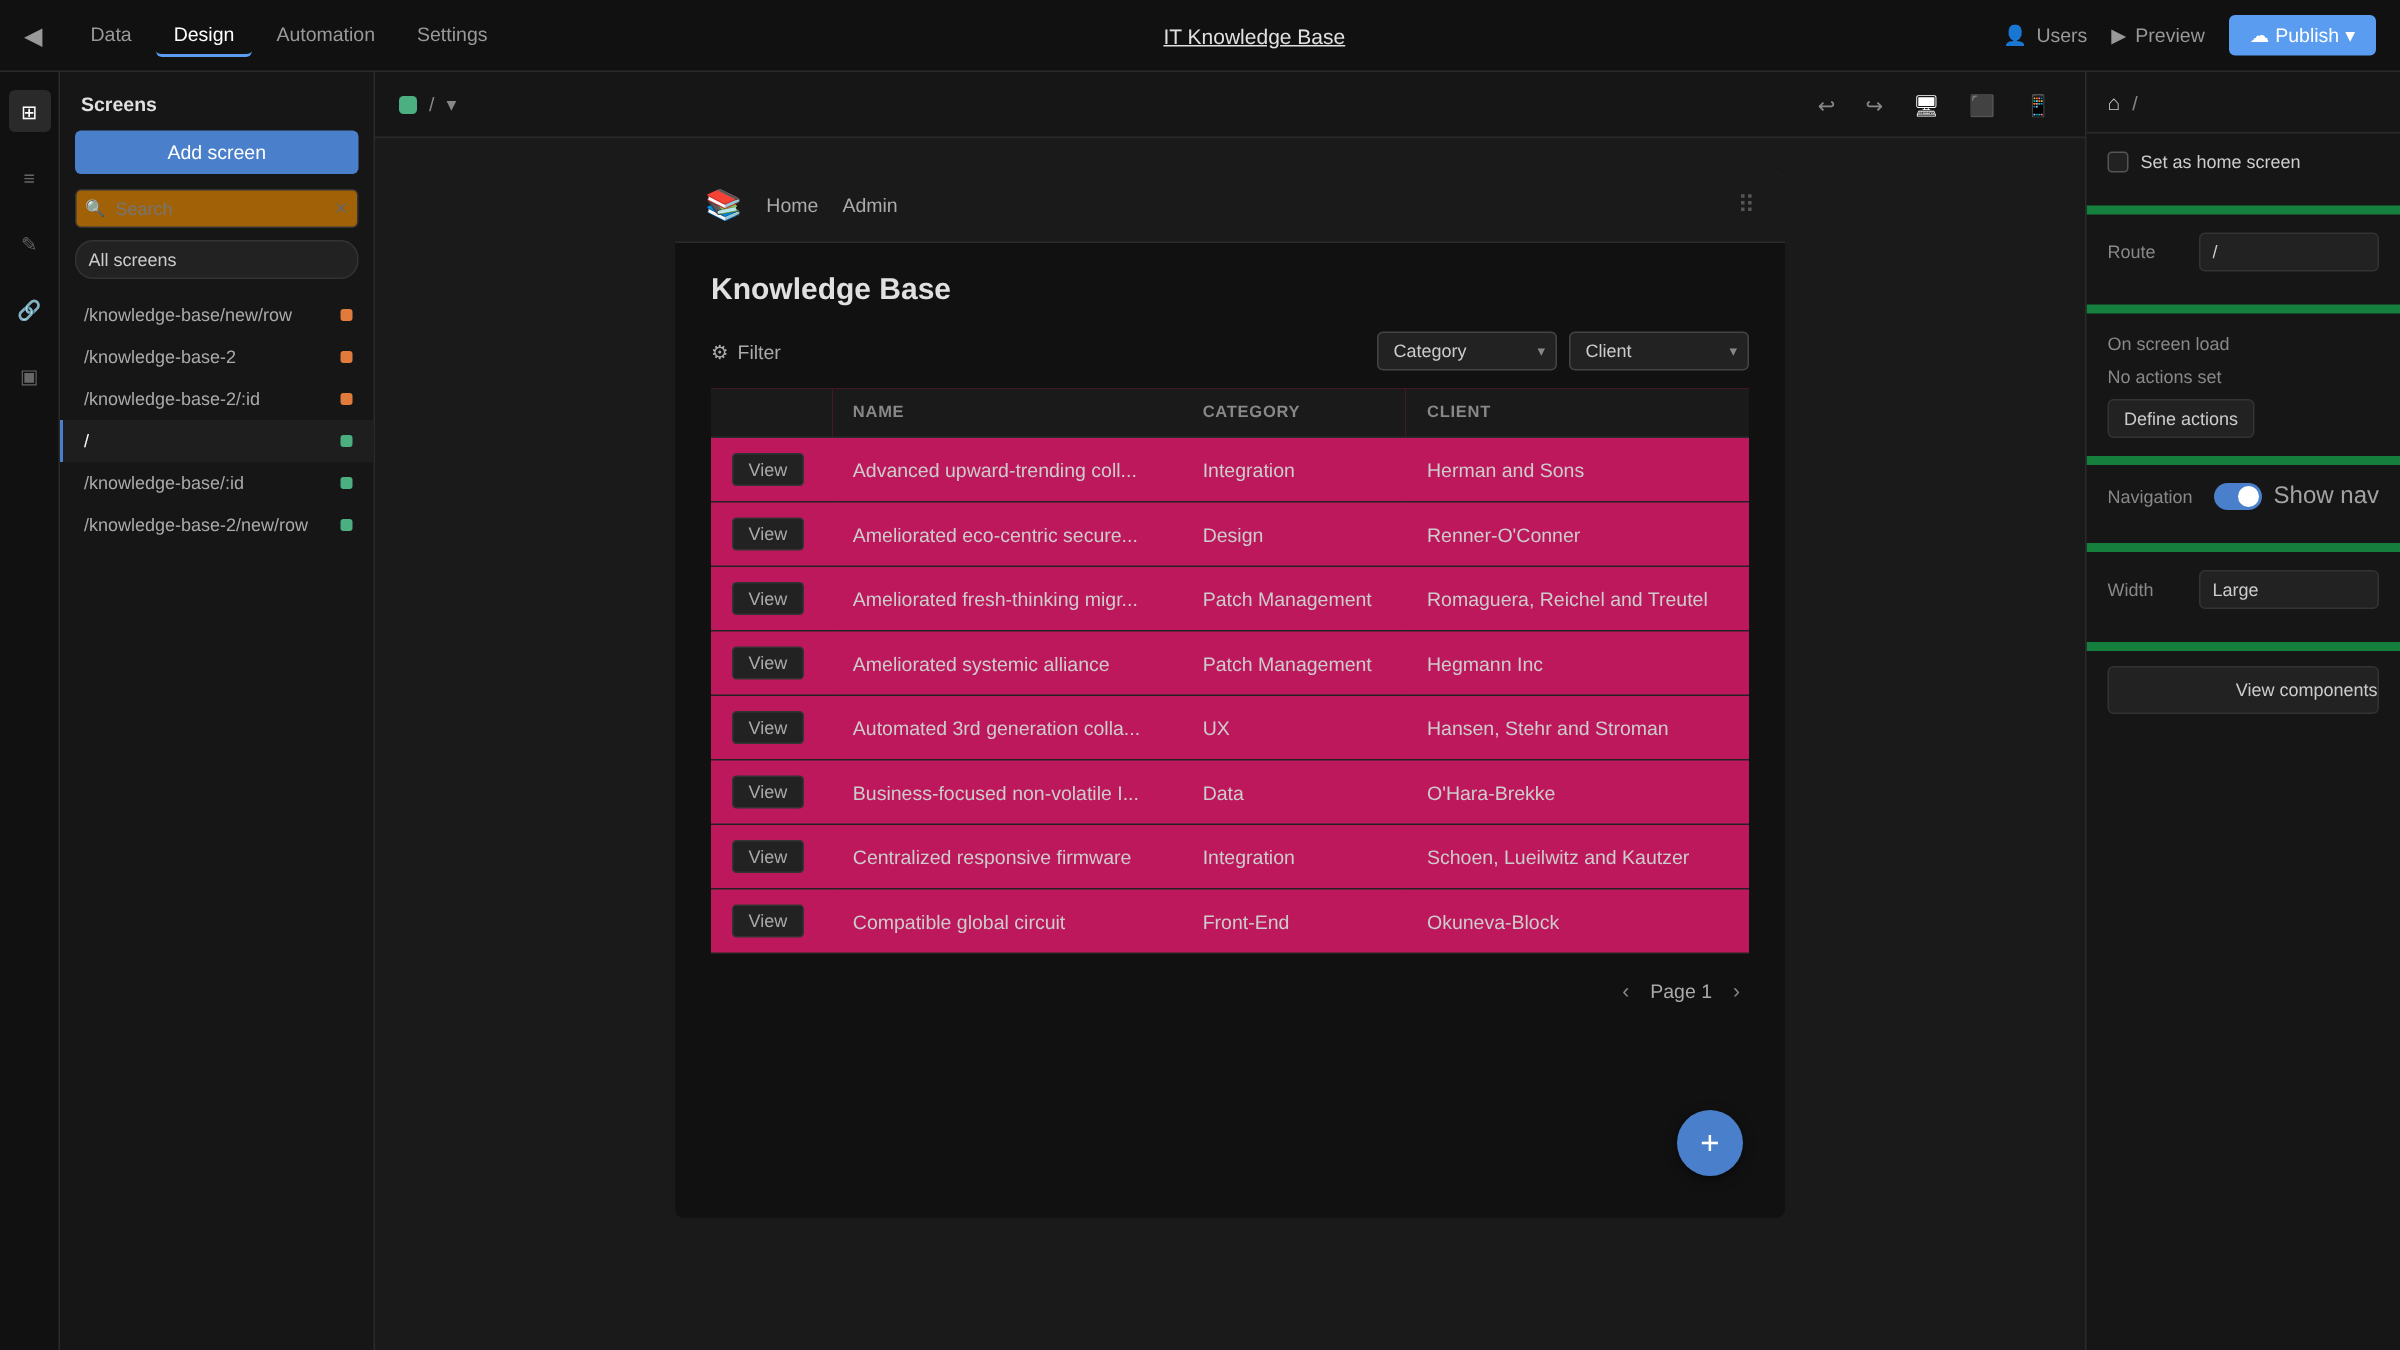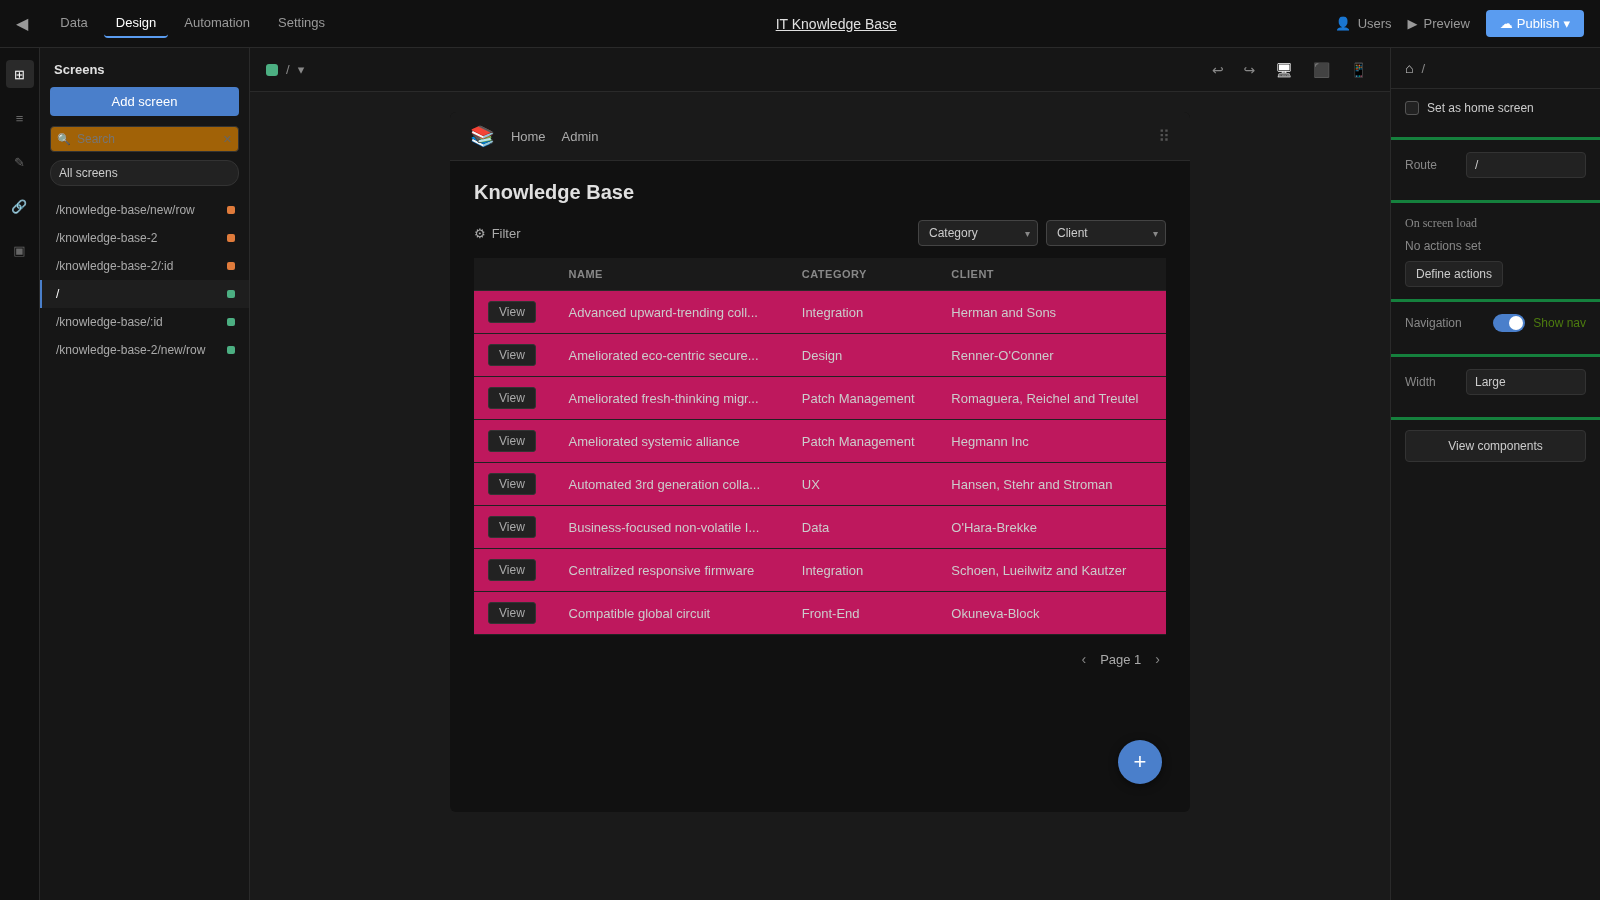--- a/index.html
+++ b/index.html
@@ -77,32 +77,32 @@
     .page-arrow { background: none; border: none; color: #888; cursor: pointer; font-size: 14px; padding: 2px 6px; }
 
     
     .fab { position: absolute; bottom: 28px; right: 28px; width: 44px; height: 44px; background: #4a7fcb; border-radius: 50%; display: flex; align-items: center; justify-content: center; color: #fff; font-size: 22px; cursor: pointer; box-shadow: 0 2px 8px rgba(0,0,0,0.5); }
 
     
     .right-panel { width: 210px; background: #161616; border-left: 1px solid #2a2a2a; display: flex; flex-direction: column; flex-shrink: 0; overflow-y: auto; }
     .right-panel-header { padding: 12px 14px; display: flex; align-items: center; gap: 8px; border-bottom: 1px solid #2a2a2a; }
     .home-icon { color: #ccc; font-size: 14px; }
     .right-panel-breadcrumb { color: #888; font-size: 13px; }
-    .right-panel-section { padding: 12px 14px; border-bottom: 3px solid #15803d; }
+    .right-panel-section { padding: 12px 14px; border-bottom: 6px solid #15803d; }
     .rp-row { display: flex; align-items: center; justify-content: space-between; margin-bottom: 10px; }
     .rp-label { color: #888; font-size: 12px; }
     .rp-checkbox { width: 14px; height: 14px; background: #222; border: 1px solid #555; border-radius: 3px; cursor: pointer; flex-shrink: 0; }
     .rp-input { background: #222; border: 1px solid #333; border-radius: 4px; color: #ccc; padding: 5px 8px; font-size: 12px; width: 120px; outline: none; }
     .rp-select { background: #222; border: 1px solid #333; border-radius: 4px; color: #ccc; padding: 5px 8px; font-size: 12px; width: 120px; outline: none; appearance: none; cursor: pointer; }
-    .on-screen-load { margin-bottom: 8px; font-family: Liberation Serif, serif; }
+    .on-screen-load { margin-bottom: 8px; }
     .no-actions-text { color: #888; font-size: 12px; margin-bottom: 8px; }
     .define-actions-btn { background: #222; border: 1px solid #333; color: #ccc; padding: 5px 10px; border-radius: 4px; cursor: pointer; font-size: 12px; }
     .toggle { width: 32px; height: 18px; background: #4a7fcb; border-radius: 9px; position: relative; cursor: pointer; }
     .toggle-knob { width: 14px; height: 14px; background: #fff; border-radius: 50%; position: absolute; top: 2px; right: 2px; }
-    .view-components-btn { margin: 10px 14px; background: #222; border: 1px solid #333; color: #ccc; padding: 8px 0; border-radius: 4px; cursor: pointer; font-size: 12px; text-align: center; width: calc(100% - 28px); }
+    .view-components-btn { margin: 10px 14px; background: #222; border: 1px solid #333; color: #ccc; padding: 8px 0; border-radius: 4px; cursor: pointer; font-size: 12px; text-align: right; width: calc(100% - 28px); }
     .nav-row { display: flex; align-items: center; gap: 8px; }
   </style>
 </head>
 <body>
 
 <div class="topbar">
   <div class="topbar-left">
     <span class="back-btn">◀</span>
     <div class="topbar-nav">
       <span class="nav-tab">Data</span>
@@ -330,21 +330,21 @@
       <button class="define-actions-btn">Define actions</button>
     </div>
 
     <div class="right-panel-section">
       <div class="rp-row">
         <span class="rp-label">Navigation</span>
         <div class="nav-row">
           <div class="toggle">
             <div class="toggle-knob"></div>
           </div>
-          <span style="color:#4d7c0f;font-size:12px;">Show nav</span>
+          <span style="color:#a3a3a3;font-size:16px;">Show nav</span>
         </div>
       </div>
     </div>
 
     <div class="right-panel-section">
       <div class="rp-row">
         <span class="rp-label">Width</span>
         <select class="rp-select">
           <option>Large</option>
         </select>

